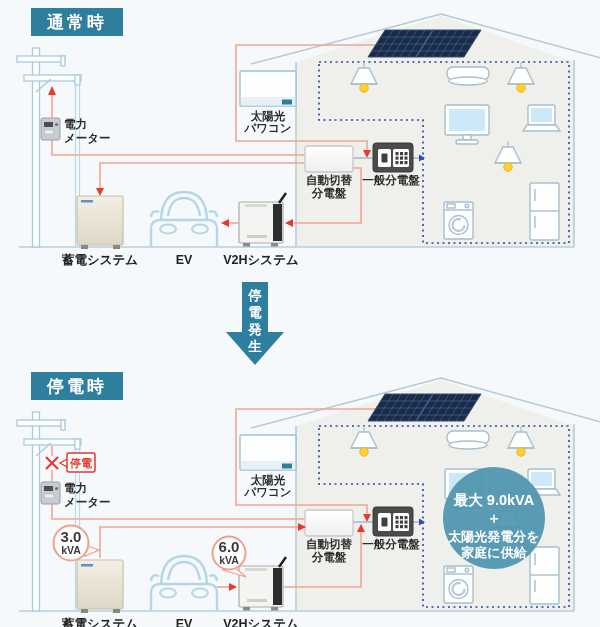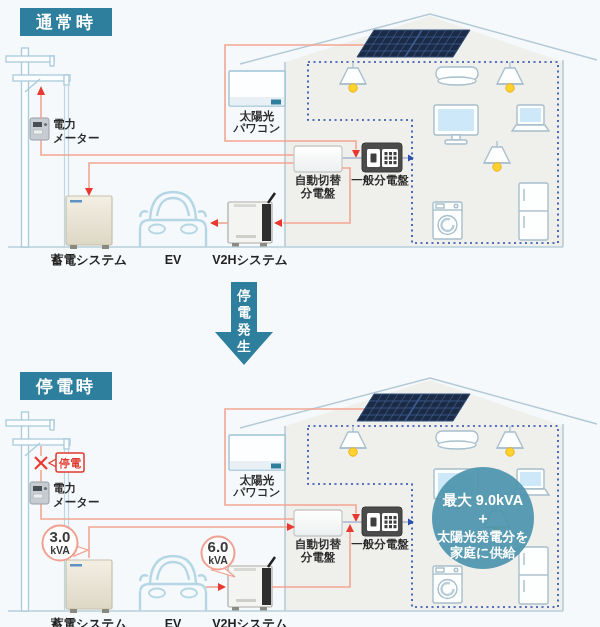--- a/index.html
+++ b/index.html
@@ -1,16 +1,16 @@
 <!DOCTYPE html>
 <html><head>
 <meta charset="utf-8">
 <style>
   html,body{margin:0;padding:0;background:#f6f9fb;}
-  #stage{width:524px;height:627px;position:relative;font-family:"Liberation Sans",sans-serif;}
+  #stage{width:524px;height:627px;position:relative;font-family:"Liberation Sans",sans-serif;margin-left:11px;}
   svg{display:block;}
   .hdr{font:bold 17px "Liberation Sans",sans-serif;fill:#ffffff;letter-spacing:3px;}
   .lbl{font:600 11.5px "Liberation Sans",sans-serif;fill:#2b2b2b;}
   .lbl-big{font:600 12.5px "Liberation Sans",sans-serif;fill:#222222;}
   .bubble-num{font:600 15px "Liberation Sans",sans-serif;fill:#3a3a3a;}
   .bubble-unit{font:600 10.5px "Liberation Sans",sans-serif;fill:#3a3a3a;}
   .outage-txt{font:bold 11px "Liberation Sans",sans-serif;fill:#e0392e;}
   .arrow-char{font:bold 13.5px "Liberation Sans",sans-serif;fill:#ffffff;}
   .note1{font:bold 14.5px "Liberation Sans",sans-serif;fill:#ffffff;}
   .note2{font:bold 13px "Liberation Sans",sans-serif;fill:#ffffff;}

